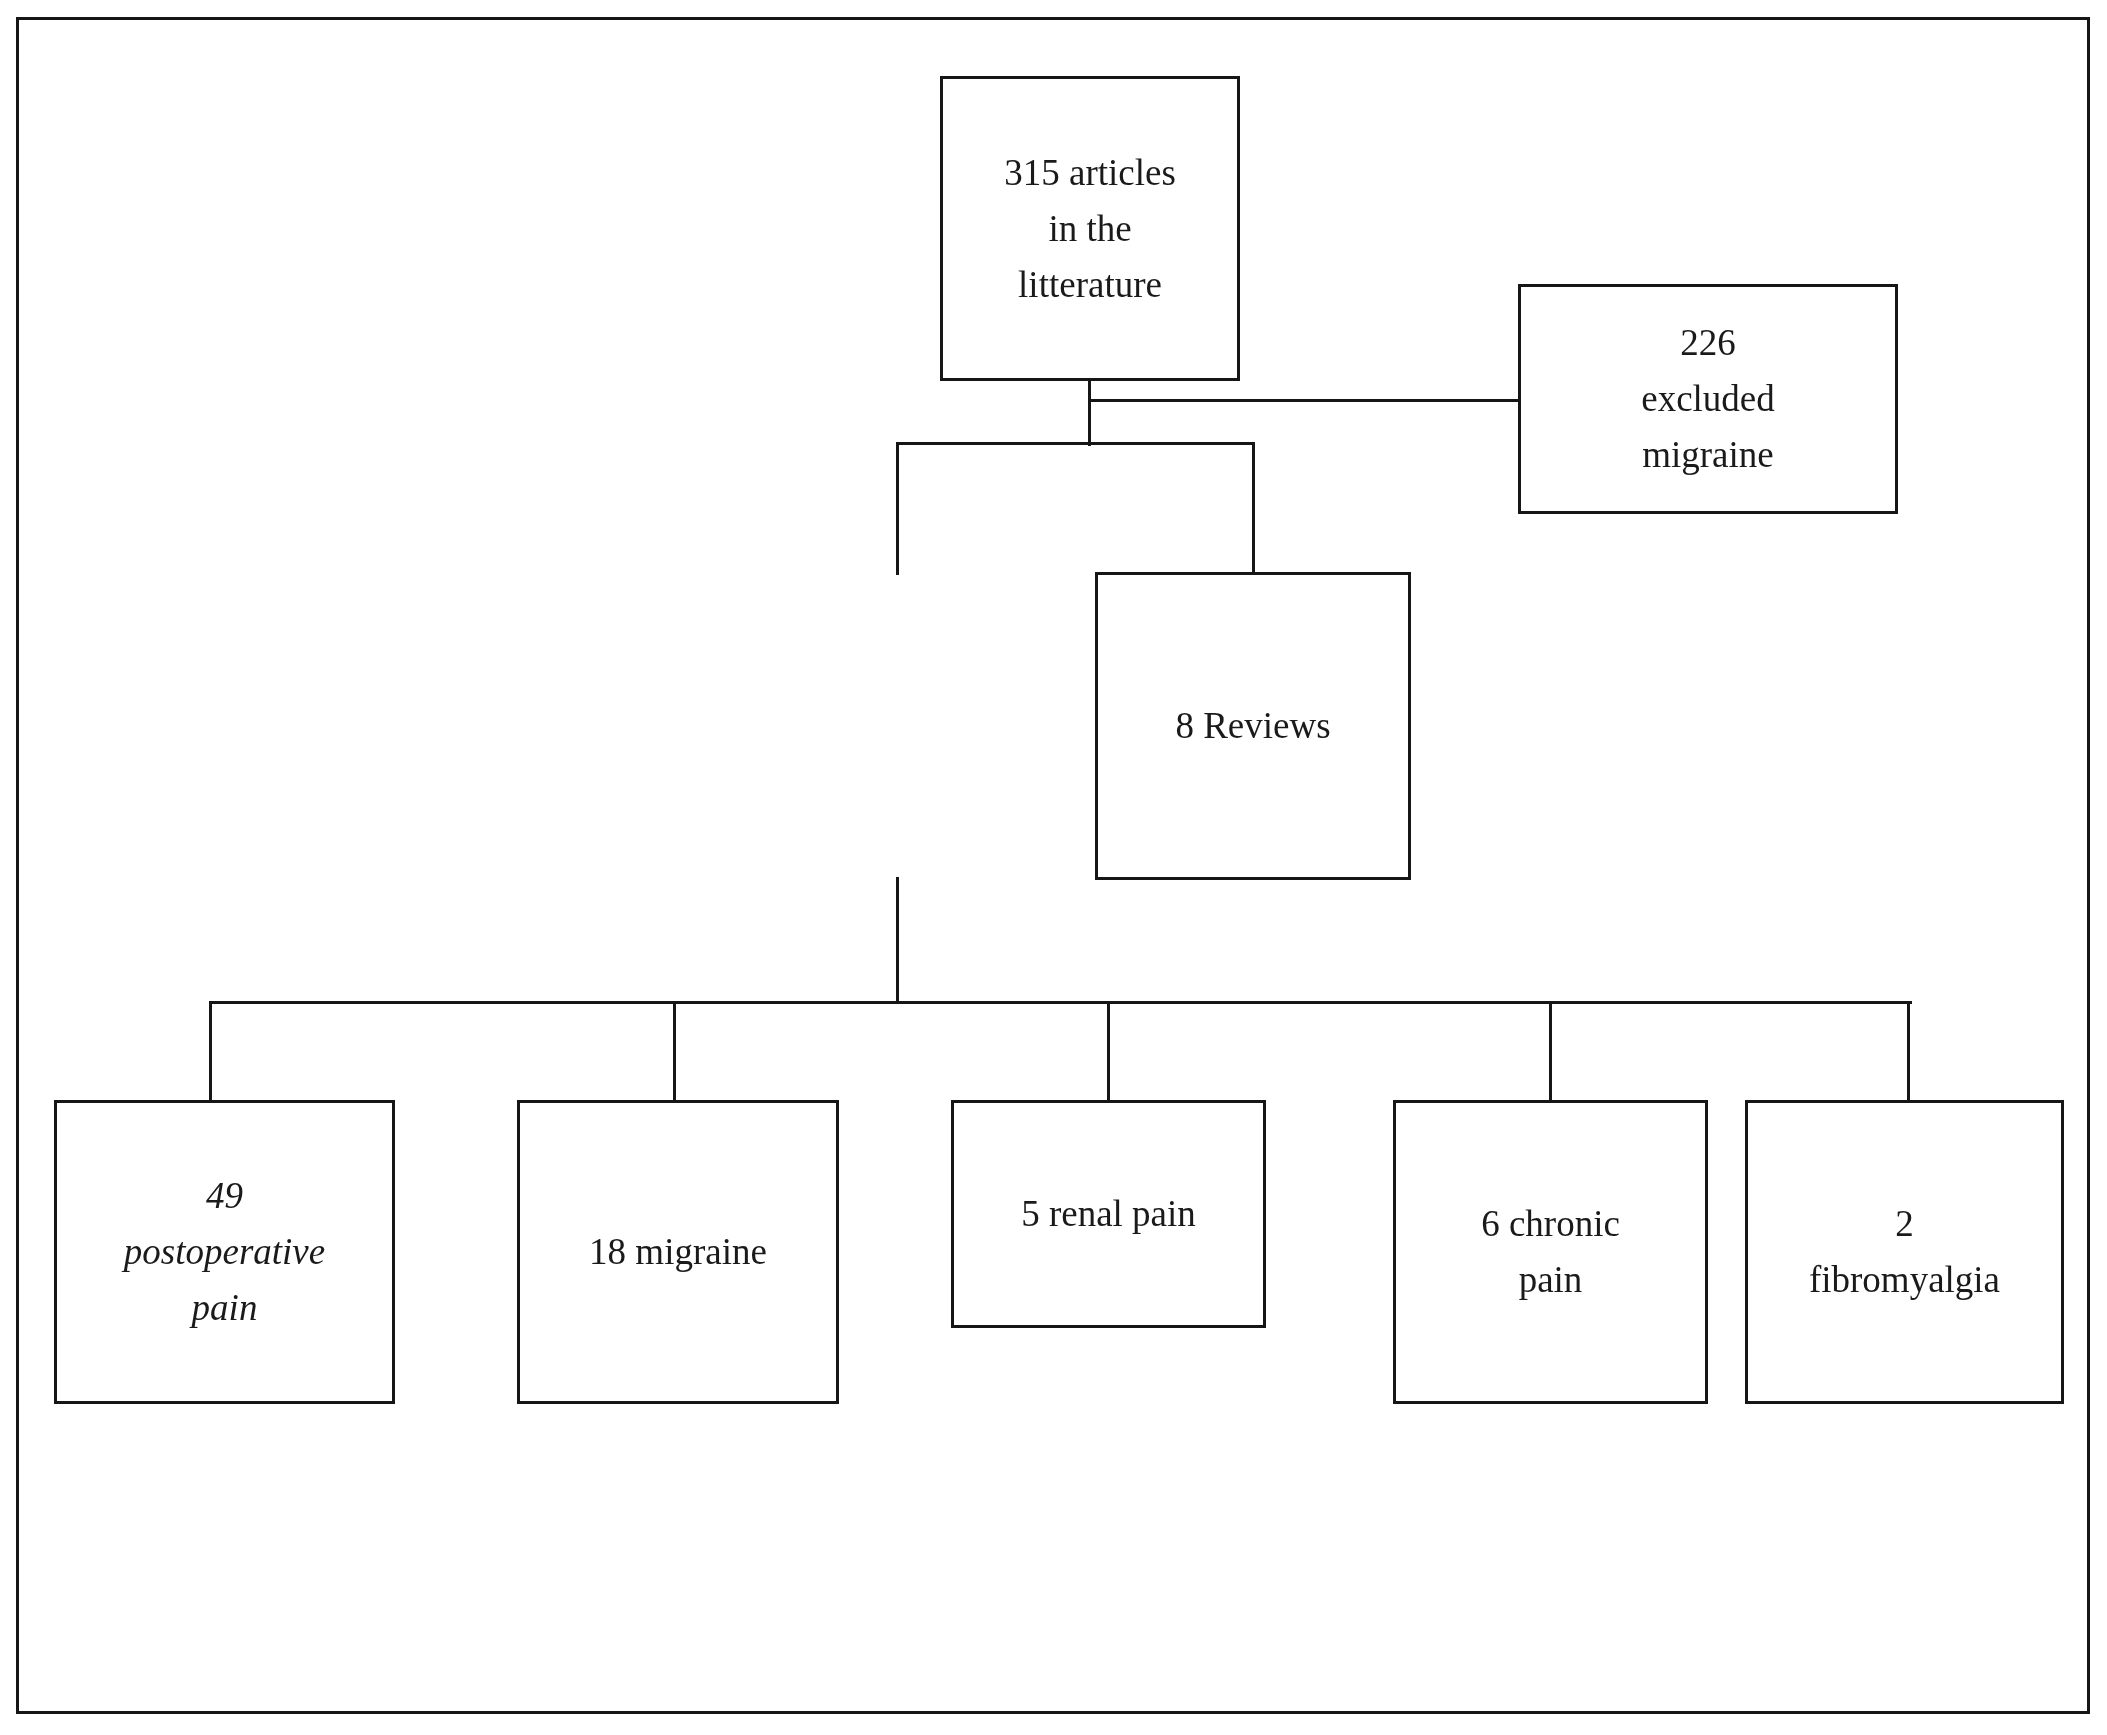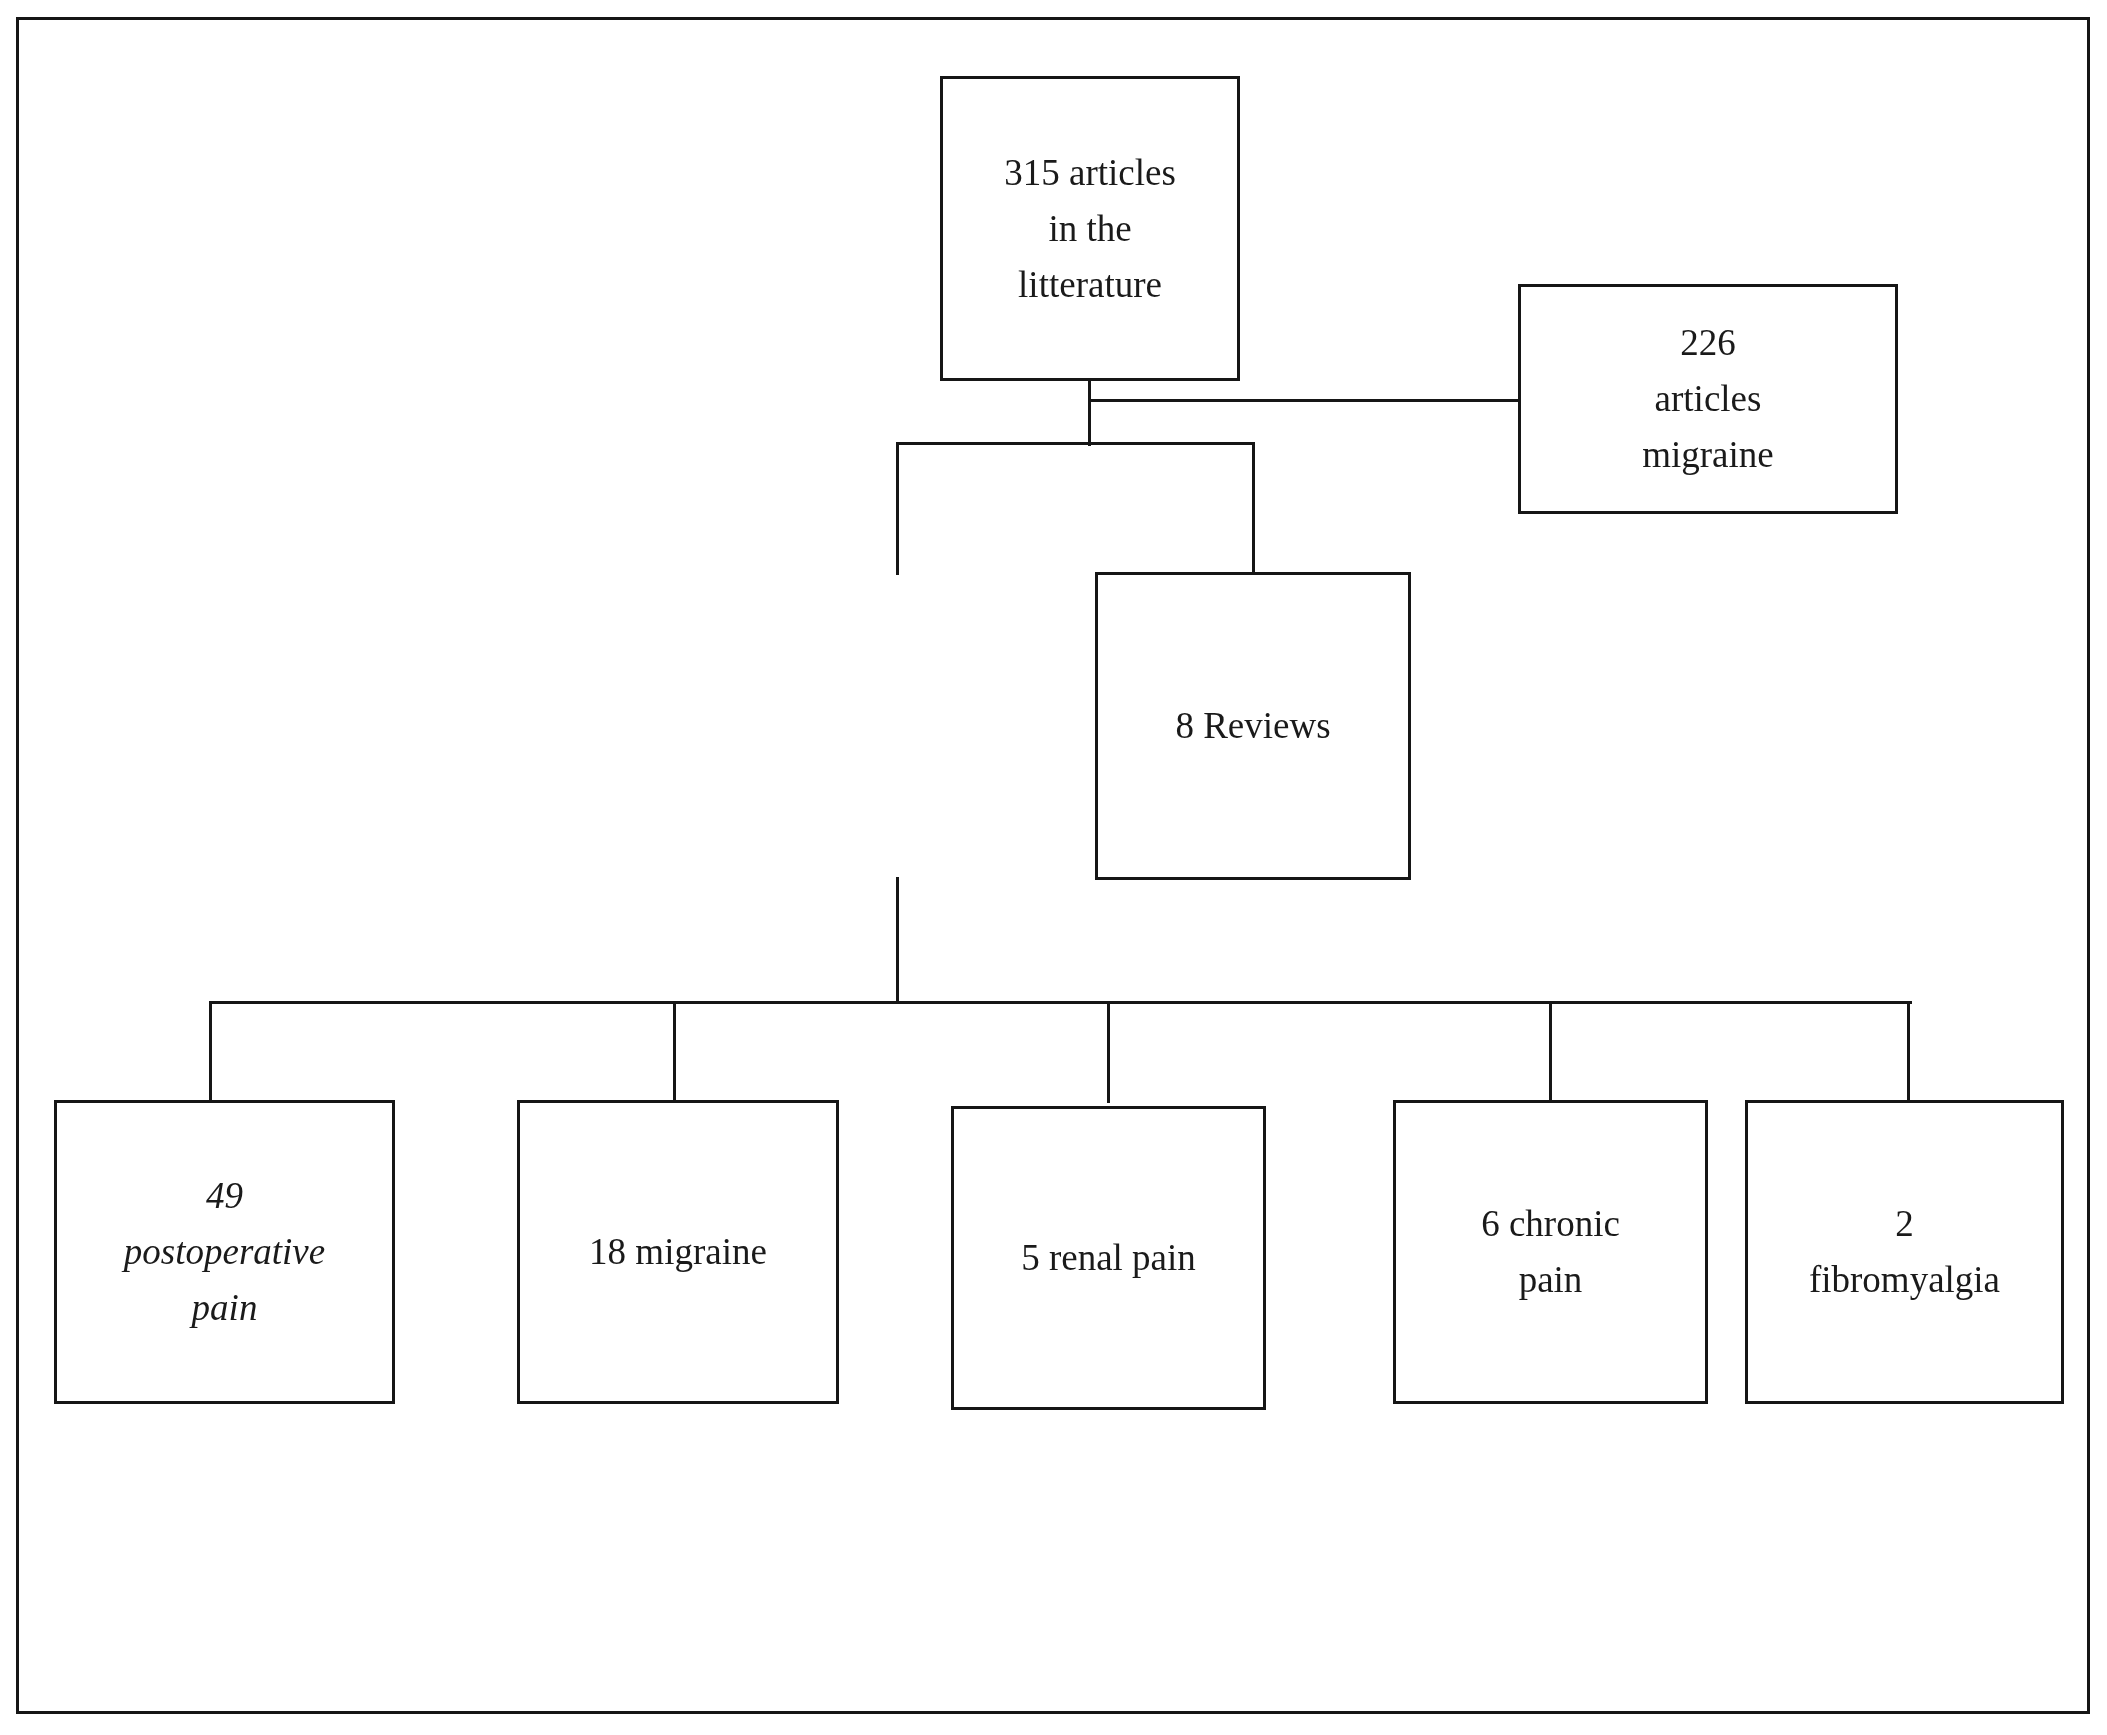--- a/index.html
+++ b/index.html
@@ -44,21 +44,21 @@
     color: #1a1a1a;
   }
   .box span { display: block; white-space: nowrap; }
 
   #box-articles  { left: 940px; top: 76px;   width: 300px; height: 305px; }
   #box-excluded  { left: 1518px; top: 284px;  width: 380px; height: 230px; }
   #box-rcts      { left: 746px;  top: 572px;  width: 305px; height: 308px; }
   #box-reviews   { left: 1095px; top: 572px;  width: 316px; height: 308px; }
   #box-postop    { left: 54px;   top: 1100px; width: 341px; height: 304px; font-style: italic; }
   #box-migraine  { left: 517px;  top: 1100px; width: 322px; height: 304px; }
-  #box-renal     { left: 951px; top: 1100px; width: 315px; height: 304px; margin-top: 6px; }
+  #box-renal     { left: 951px; top: 1100px; width: 315px; height: 228px; }
   #box-chronic   { left: 1393px; top: 1100px; width: 315px; height: 304px; }
   #box-fibro     { left: 1745px; top: 1100px; width: 319px; height: 304px; }
 
   
   .line { position: absolute; background: #161616; }
 
   #c-top-stub    { left: 1088px; top: 378px;  width: 3.1px;    height: 68px;  }
   #c-excl-branch { left: 1090px; top: 399px;  width: 428px;  height: 3.1px;   }
   #c-bracket     { left: 896px; top: 442px;  width: 359px;  height: 3.1px;   }
   #c-bracket-l   { left: 896px; top: 442px;  width: 3.1px;    height: 133px; }
@@ -79,21 +79,21 @@
   <div class="figure-frame"></div>
 
   <div class="box" id="box-articles">
     <span>315 articles</span>
     <span>in the</span>
     <span>litterature</span>
   </div>
 
   <div class="box" id="box-excluded">
     <span>226</span>
-    <span>articles</span>
+    <span>excluded</span>
     <span>migraine</span>
   </div>
 
 
   <div class="box" id="box-reviews">
     <span>8 Reviews</span>
   </div>
 
   <div class="box" id="box-postop">
     <span>49</span>

